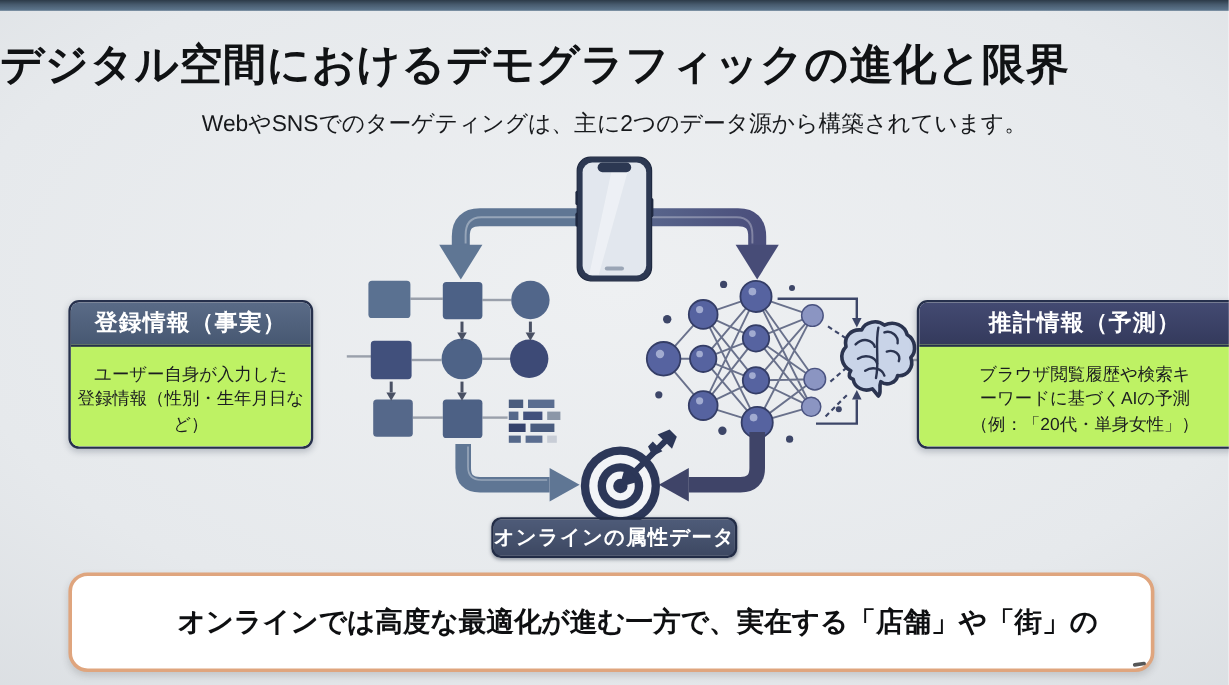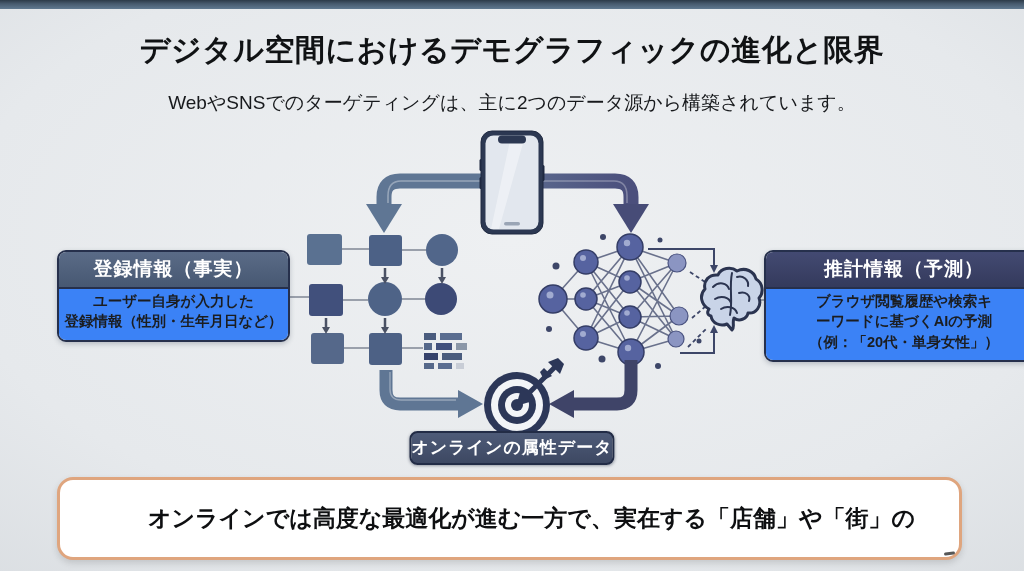--- a/index.html
+++ b/index.html
@@ -10,46 +10,46 @@
     position:relative; width:1024px; height:571px;
     background: radial-gradient(120% 115% at 50% 42%, #eef0f2 0%, #e6e9ec 45%, #d7dbdf 75%, #c1c7ce 100%);
   }
   .top-strip {
     position:absolute; top:0; left:0; width:100%; height:9px;
     background: linear-gradient(#2c3a48 0%, #46596c 40%, #607990 100%);
   }
 
   .title {
     position:absolute; top:30px; left:0; width:100%;
-    text-align:center; font-size:30px; font-weight:800; color:#101214;
+    text-align:left; font-size:36px; font-weight:800; color:#101214;
     letter-spacing:0.5px;
   }
   .subtitle {
     position:absolute; top:90px; left:0; width:100%;
     text-align:center; font-size:19px; font-weight:400; color:#17191c;
   }
 
   .diagram-svg { position:absolute; top:0; left:0; width:1024px; height:571px; }
 
   .info-box {
     position:absolute; border:2.5px solid #26304c; border-radius:9px;
     overflow:hidden; background:#f0f2f4; box-shadow:0 2px 5px rgba(40,50,70,.25);
   }
   .info-box .hd {
     text-align:center; color:#ffffff; font-weight:800; font-size:19px;
     padding:4px 0 5px; letter-spacing:1px;
   }
   .info-box.left .hd { background:linear-gradient(#5a6b87, #475872); }
   .info-box.right .hd { background:linear-gradient(#434a72, #343a5c); }
   .info-box .bd {
-    text-align:center; font-weight:700; color:#1b1d20; font-size:14.5px;
-    line-height:1.4; padding:2px 4px 8px; border-top:2px solid #26304c;
-    background:#3b82f6;
-  }
-  .box-registered { top:250px; left:57px;  width:233px; }
+    text-align:center; font-weight:400; color:#1b1d20; font-size:14.5px;
+    line-height:1.4; padding:14px 4px 8px; border-top:2px solid #26304c;
+    background:#bef264;
+  }
+  .box-registered { top:250px; left:57px;  width:204px; }
   .box-inferred   { top:250px; left:764px; width:280px; }
 
   .center-label {
     position:absolute; top:431px; left:512px; transform:translateX(-50%);
     background:linear-gradient(#4e5b78, #3d4862);
     border:2px solid #222c46; border-radius:8px;
     color:#ffffff; font-weight:800; font-size:17px; letter-spacing:1px;
     padding:3px 0 4px; white-space:nowrap; box-shadow:0 1px 3px rgba(30,40,60,.4);
   }
 

